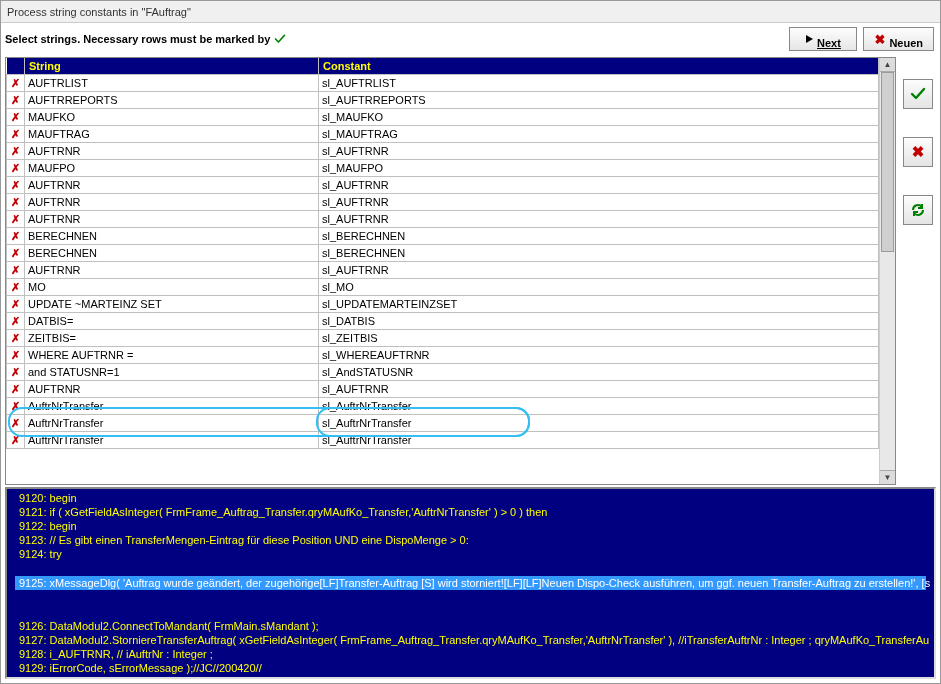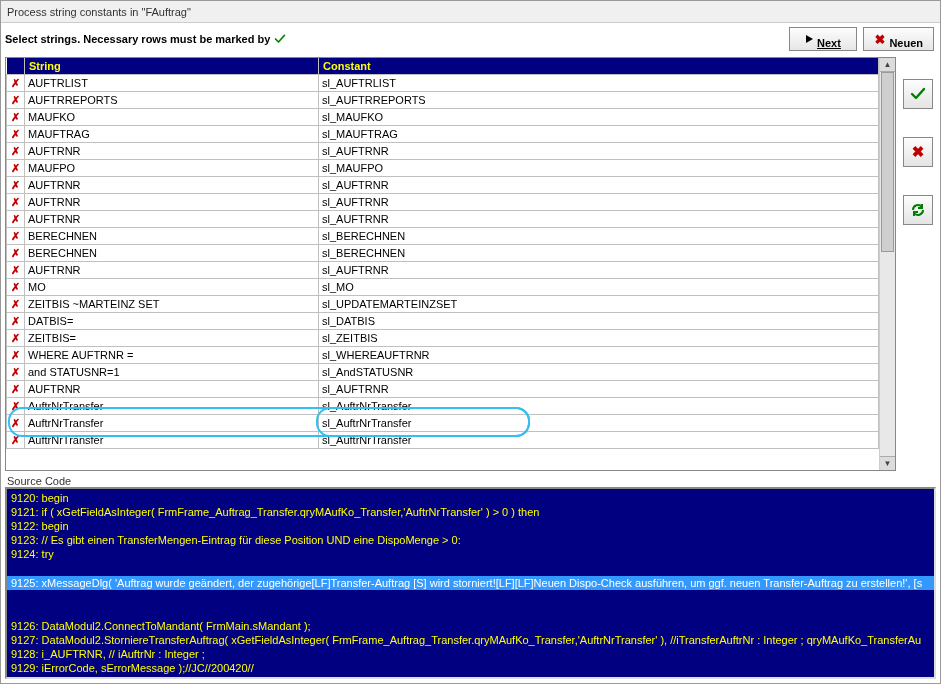--- a/index.html
+++ b/index.html
@@ -149,21 +149,21 @@
   }
   .source-panel {
     margin: 0 4px 4px 4px;
     height: 192px;
     border: 2px inset #dcdcdc;
     background: #000080;
     color: #ffff00;
     font-family: "MS Sans Serif", Tahoma, sans-serif;
     font-size: 11px;
     overflow: hidden;
-    padding: 2px 4px;
+    padding: 2px 12px;
     line-height: 14px;
     white-space: nowrap;
   }
   .source-panel .src-line.sel {
     background: #3399ff;
     color: #fff;
     display: block;
     margin: 15px -4px;
     padding: 0 4px;
   }
@@ -277,21 +277,21 @@
                 <td>AUFTRNR</td>
                 <td>sl_AUFTRNR</td>
               </tr>
               <tr>
                 <td class="mark"><span class="x-mark">✗</span></td>
                 <td>MO</td>
                 <td>sl_MO</td>
               </tr>
               <tr>
                 <td class="mark"><span class="x-mark">✗</span></td>
-                <td>ZEITBIS ~MARTEINZ SET </td>
+                <td>UPDATE ~MARTEINZ SET </td>
                 <td>sl_UPDATEMARTEINZSET</td>
               </tr>
               <tr>
                 <td class="mark"><span class="x-mark">✗</span></td>
                 <td>DATBIS=</td>
                 <td>sl_DATBIS</td>
               </tr>
               <tr>
                 <td class="mark"><span class="x-mark">✗</span></td>
                 <td>ZEITBIS=</td>
@@ -352,16 +352,15 @@
         <svg width="16" height="16" viewBox="0 0 16 16">
           <path d="M3 8a5 5 0 0 1 9-3" stroke="#008000" stroke-width="2" fill="none"></path>
           <path d="M12 2v4h-4" stroke="#008000" stroke-width="2" fill="none"></path>
           <path d="M13 8a5 5 0 0 1-9 3" stroke="#008000" stroke-width="2" fill="none"></path>
           <path d="M4 14v-4h4" stroke="#008000" stroke-width="2" fill="none"></path>
         </svg>
       </div>
     </div>
   </div>
 
-  <div class="source-label">Source Code</div>
   <div class="source-panel" id="source-panel"><span class="src-line">9120: begin</span><br><span class="src-line">9121: if  ( xGetFieldAsInteger( FrmFrame_Auftrag_Transfer.qryMAufKo_Transfer,'AuftrNrTransfer' ) &gt; 0 ) then</span><br><span class="src-line">9122: begin</span><br><span class="src-line">9123: // Es gibt einen TransferMengen-Eintrag für diese Position UND eine DispoMenge &gt; 0:</span><br><span class="src-line">9124: try</span><br><span class="src-line sel">9125: xMessageDlg( 'Auftrag wurde geändert, der zugehörige[LF]Transfer-Auftrag [S] wird storniert![LF][LF]Neuen Dispo-Check ausführen, um ggf. neuen Transfer-Auftrag zu erstellen!', [s</span><br><span class="src-line">9126: DataModul2.ConnectToMandant( FrmMain.sMandant );</span><br><span class="src-line">9127: DataModul2.StorniereTransferAuftrag( xGetFieldAsInteger( FrmFrame_Auftrag_Transfer.qryMAufKo_Transfer,'AuftrNrTransfer' ), //iTransferAuftrNr : Integer ; qryMAufKo_TransferAu</span><br><span class="src-line">9128: i_AUFTRNR, // iAuftrNr : Integer ;</span><br><span class="src-line">9129: iErrorCode, sErrorMessage );//JC//200420//</span><br><span class="src-line">9130: if iErrorCode &gt; 0 then</span><br></div>
 
 </div>
 
 </body></html>

